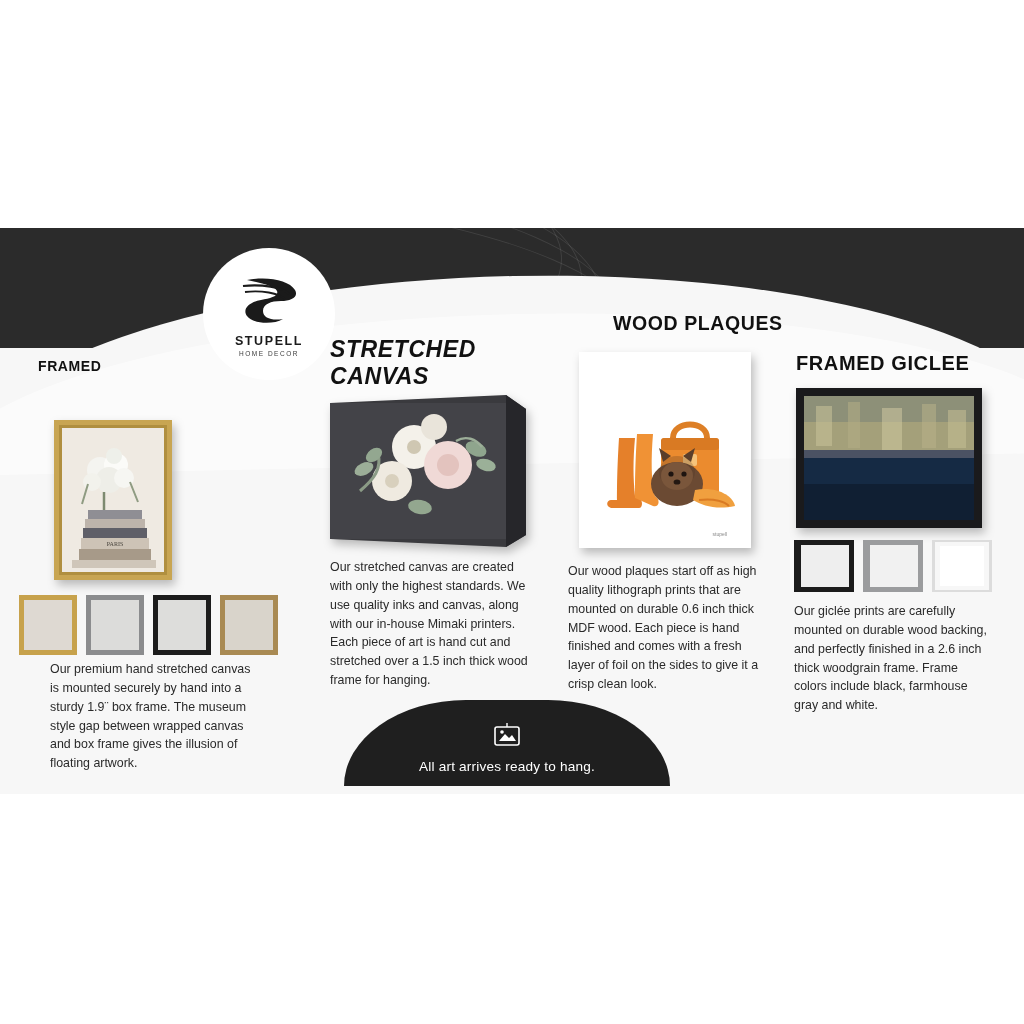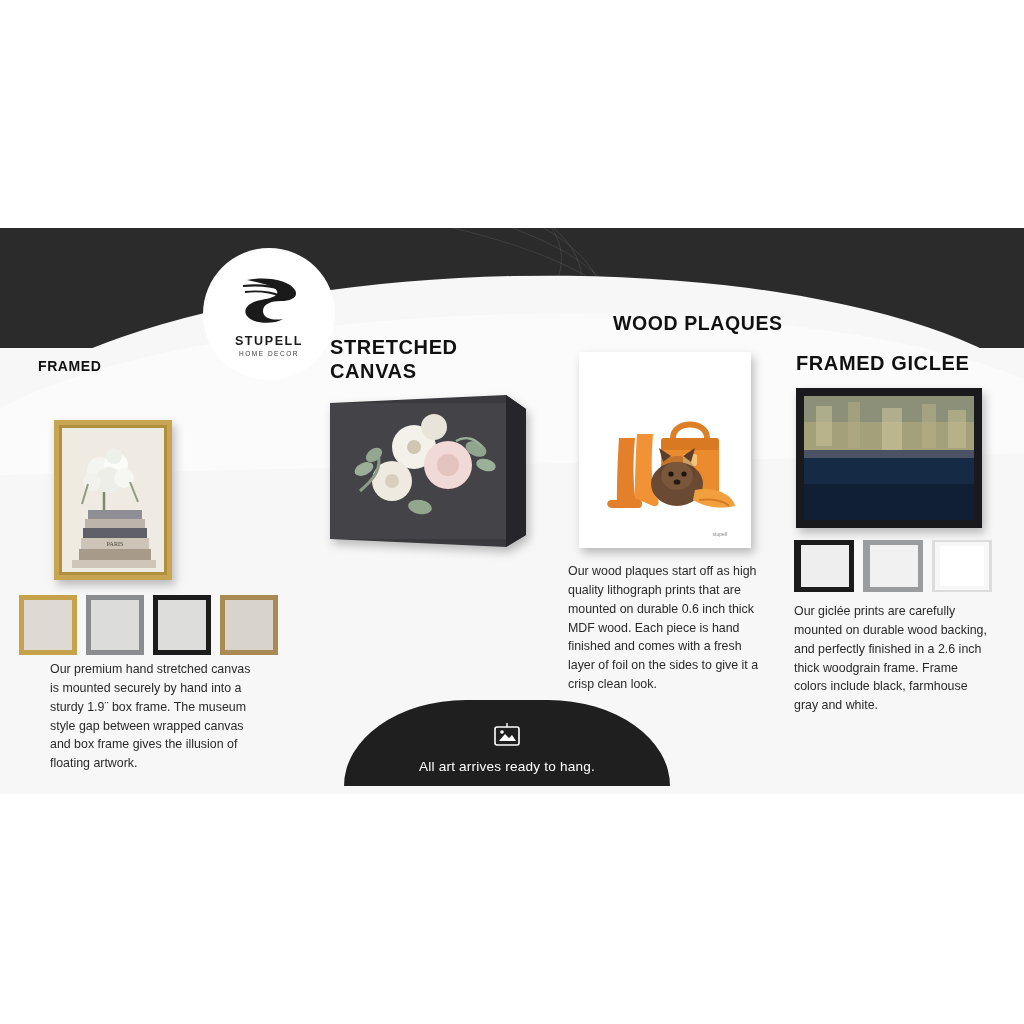--- a/index.html
+++ b/index.html
@@ -121,21 +121,21 @@
     gap: 7px;
   }
   .swatch {
     width: 60px; height: 62px;
     display: block;
   }
   #col1-text { position: absolute; left: 50px; top: 660px; width: 212px; }
 
   
   #col2 { left: 330px; top: 336px; width: 200px; }
-  #col2 .col-title { font-size: 20px; }
+  #col2 .col-title { font-size: 23px; font-style: italic; }
   #col2-art { position: absolute; left: 330px; top: 395px; }
   #col2-text { position: absolute; left: 330px; top: 558px; width: 200px; }
 
   
   #col3 { left: 570px; top: 312px; width: 200px; margin-left: 43px; }
   #col3 .col-title { font-size: 19.5px; }
   #col3-art { position: absolute; left: 577px; top: 350px; }
   #col3-text { position: absolute; left: 568px; top: 562px; width: 195px; }
 
   
@@ -280,20 +280,21 @@
         <ellipse cx="34" cy="74" rx="10" ry="6" fill="#9cae98" transform="rotate(-25 34 74)"></ellipse>
         <ellipse cx="44" cy="60" rx="9" ry="6" fill="#93a790" transform="rotate(-35 44 60)"></ellipse>
         <ellipse cx="146" cy="54" rx="11" ry="7" fill="#8fa58d" transform="rotate(25 146 54)"></ellipse>
         <ellipse cx="156" cy="70" rx="10" ry="6" fill="#9bb098" transform="rotate(15 156 70)"></ellipse>
         <ellipse cx="90" cy="112" rx="12" ry="7" fill="#93a78f" transform="rotate(10 90 112)"></ellipse>
         <path d="M126 46 C136 40, 146 44, 152 52" stroke="#9cae98" stroke-width="2.4" fill="none"></path>
       </g>
     </svg>
   </div>
 
+  <div class="col-body" id="col2-text">Our stretched canvas are created with only the highest standards. We use quality inks and canvas, along with our in-house Mimaki printers. Each piece of art is hand cut and stretched over a 1.5 inch thick wood frame for hanging.</div>
 
   <div class="col" id="col3">
     <div class="col-title">WOOD PLAQUES</div>
   </div>
 
   <div id="col3-art">
     <svg width="176" height="200" viewBox="0 0 176 200" class="frame-shadow">
       <rect x="2" y="2" width="172" height="196" fill="#ffffff"></rect>
 
       <path d="M42 88 C40 120, 40 140, 40 150 L34 150 C30 150, 28 156, 34 158 L62 158 C66 158, 66 150, 62 148 L58 146 C56 128, 56 110, 58 88 Z" fill="#e5802a"></path>

